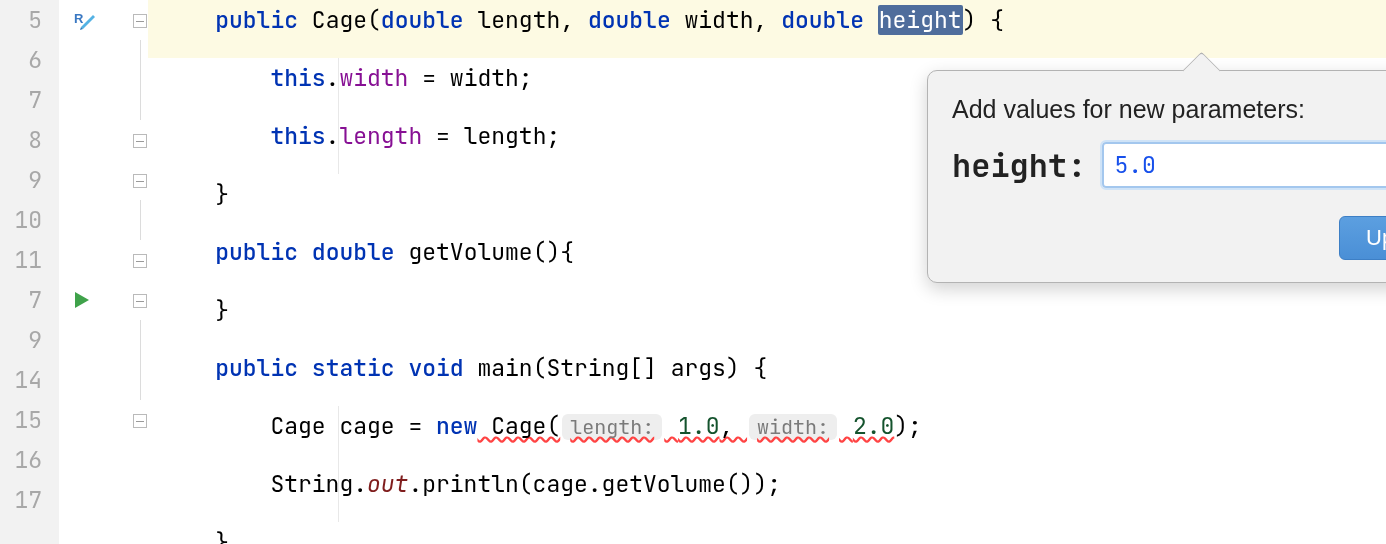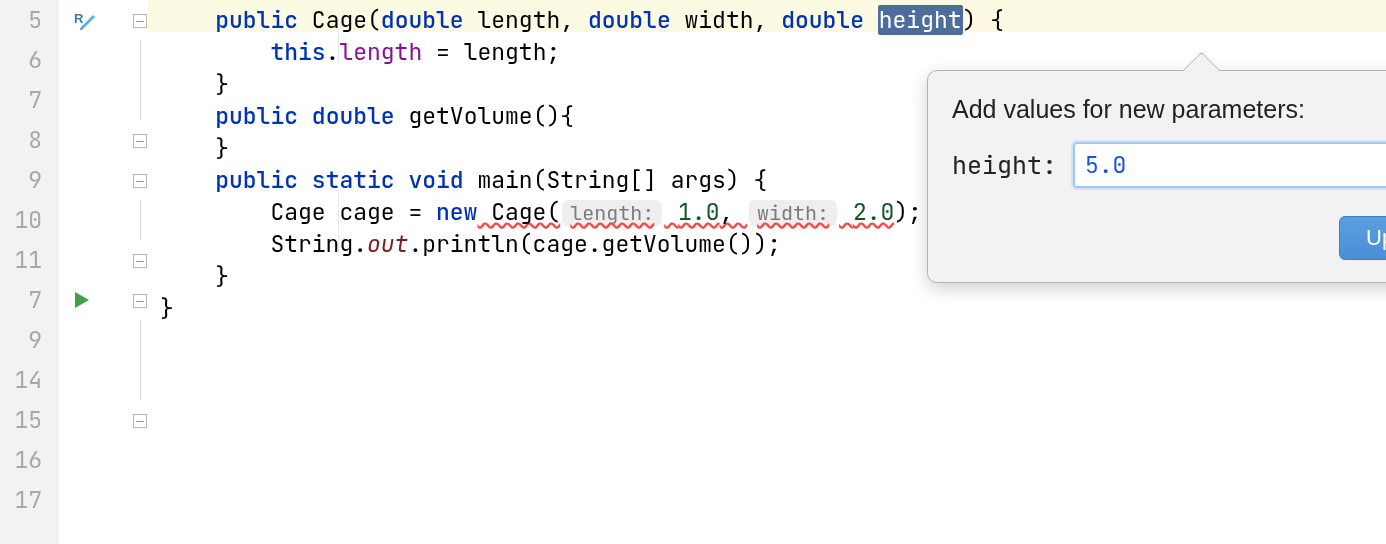--- a/index.html
+++ b/index.html
@@ -39,21 +39,21 @@
     background: #ffffff;
     position: relative;
     border-left: 1px solid #f2f2f2;
   }
   .code {
     flex: 1 1 auto;
     position: relative;
     font-family: inherit;
   }
   .line {
-    height: 32px;
+    height: 58px;
     line-height: 40px;
     white-space: pre;
     padding-left: 12px;
     position: relative;
   }
   .line.hl {
     background: #fdfae3;
   }
   .kw { color: #0033b3; font-weight: 500; }
   .fld { color: #871094; }
@@ -147,21 +147,22 @@
     font-weight: 400;
   }
   .popover .row {
     display: flex;
     align-items: center;
     gap: 16px;
     margin-bottom: 28px;
   }
   .popover label {
     font-family: "JetBrains Mono", Menlo, monospace;
-    font-size: 25px;
+    font-size: 32px;
+    font-weight: bold;
   }
   .popover input {
     flex: 1;
     font-family: "JetBrains Mono", Menlo, monospace;
     font-size: 23px;
     padding: 6px 10px;
     border: 2px solid #a3c7ee;
     border-radius: 4px;
     outline: 2px solid #cfe3f7;
     color: #1750eb;
@@ -242,20 +243,21 @@
     </div>
     <div class="bar-down" style="top:40px;height:80px"></div>
     <div class="bar-down" style="top:200px;height:40px"></div>
     <div class="bar-down" style="top:320px;height:80px"></div>
   </div>
 
   <div class="code">
 
     <div class="line hl">    <span class="kw">public</span> <span>Cage</span>(<span class="kw">double</span> <span>length</span>, <span class="kw">double</span> <span>width</span>, <span class="kw">double</span> <span class="sel">height</span><span>) {</span></div>
 
+    <div class="line"><span class="inner-guide"></span>        <span class="kw">this</span><span>.</span><span class="fld">width</span><span> = width;</span></div>
 
     <div class="line"><span class="inner-guide"></span>        <span class="kw">this</span><span>.</span><span class="fld">length</span><span> = length;</span></div>
 
     <div class="line">    <span>}</span></div>
 
     <div class="line">    <span class="kw">public</span> <span class="kw">double</span> <span>getVolume</span><span>(){</span></div>
 
 
     <div class="line">    <span>}</span></div>
 

